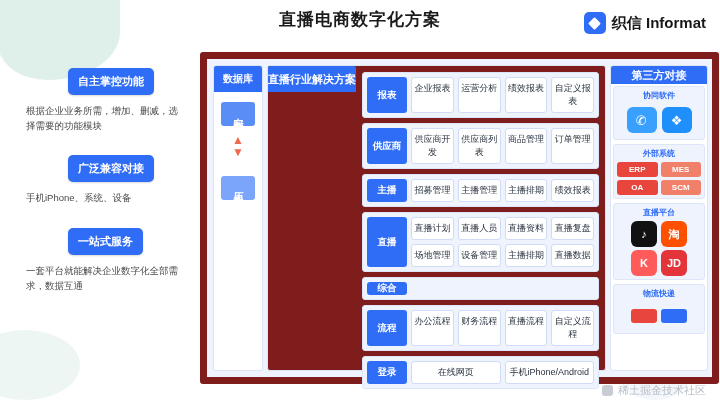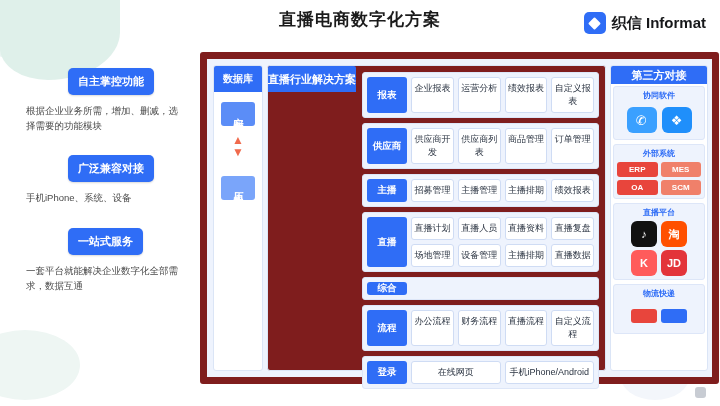--- a/index.html
+++ b/index.html
@@ -303,15 +303,16 @@
           </div>
         </div>
 
       </div>
     </div>
 
   </div>
 
   <div class="watermark">
     <div class="wm-dot"></div>
+    <span>稀土掘金技术社区</span>
   </div>
 
 </div>
 
 </body></html>

